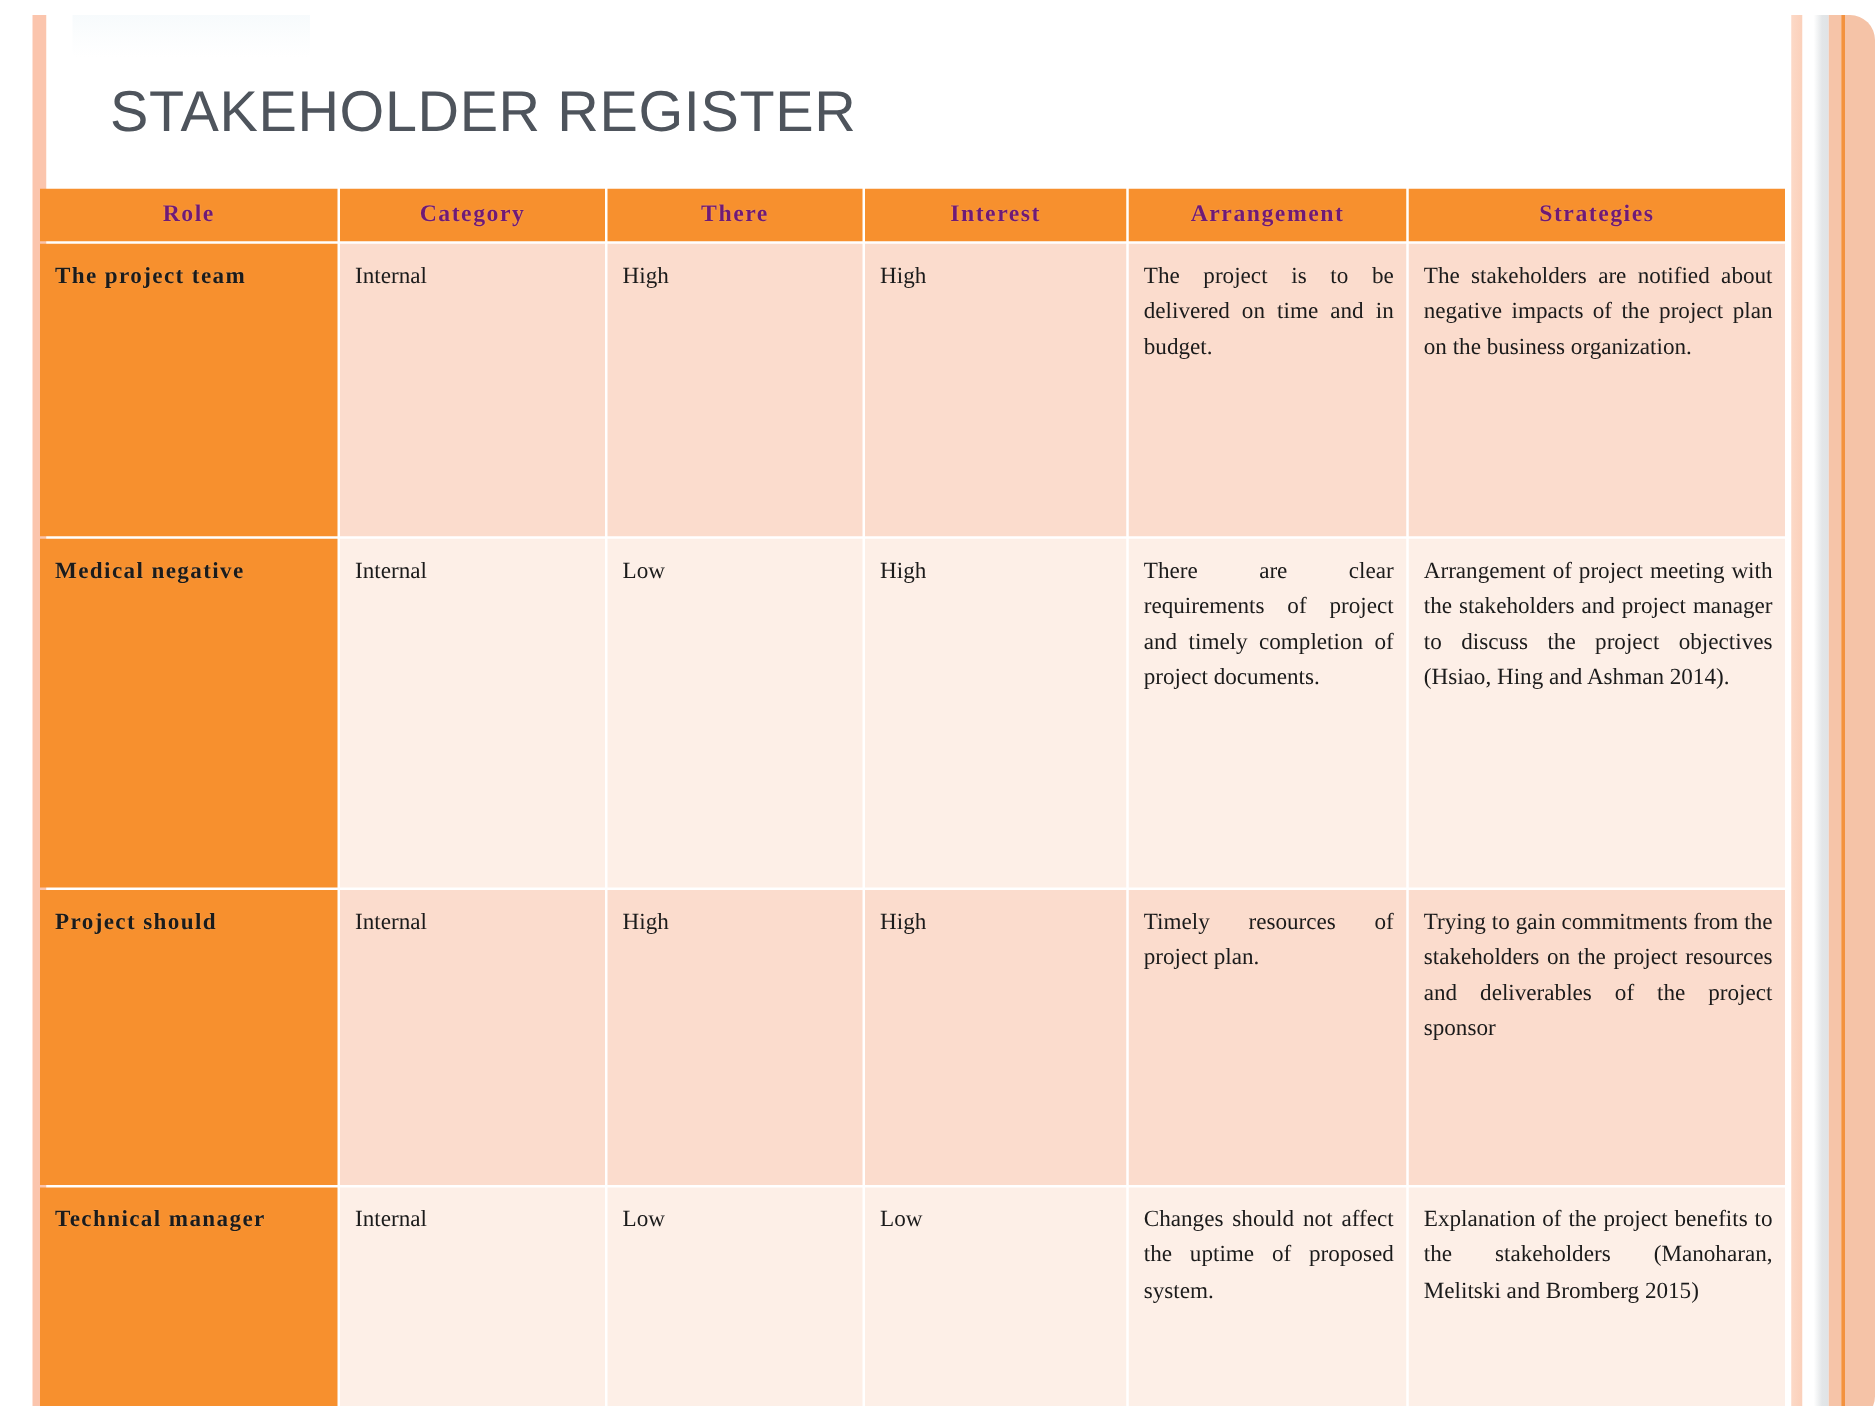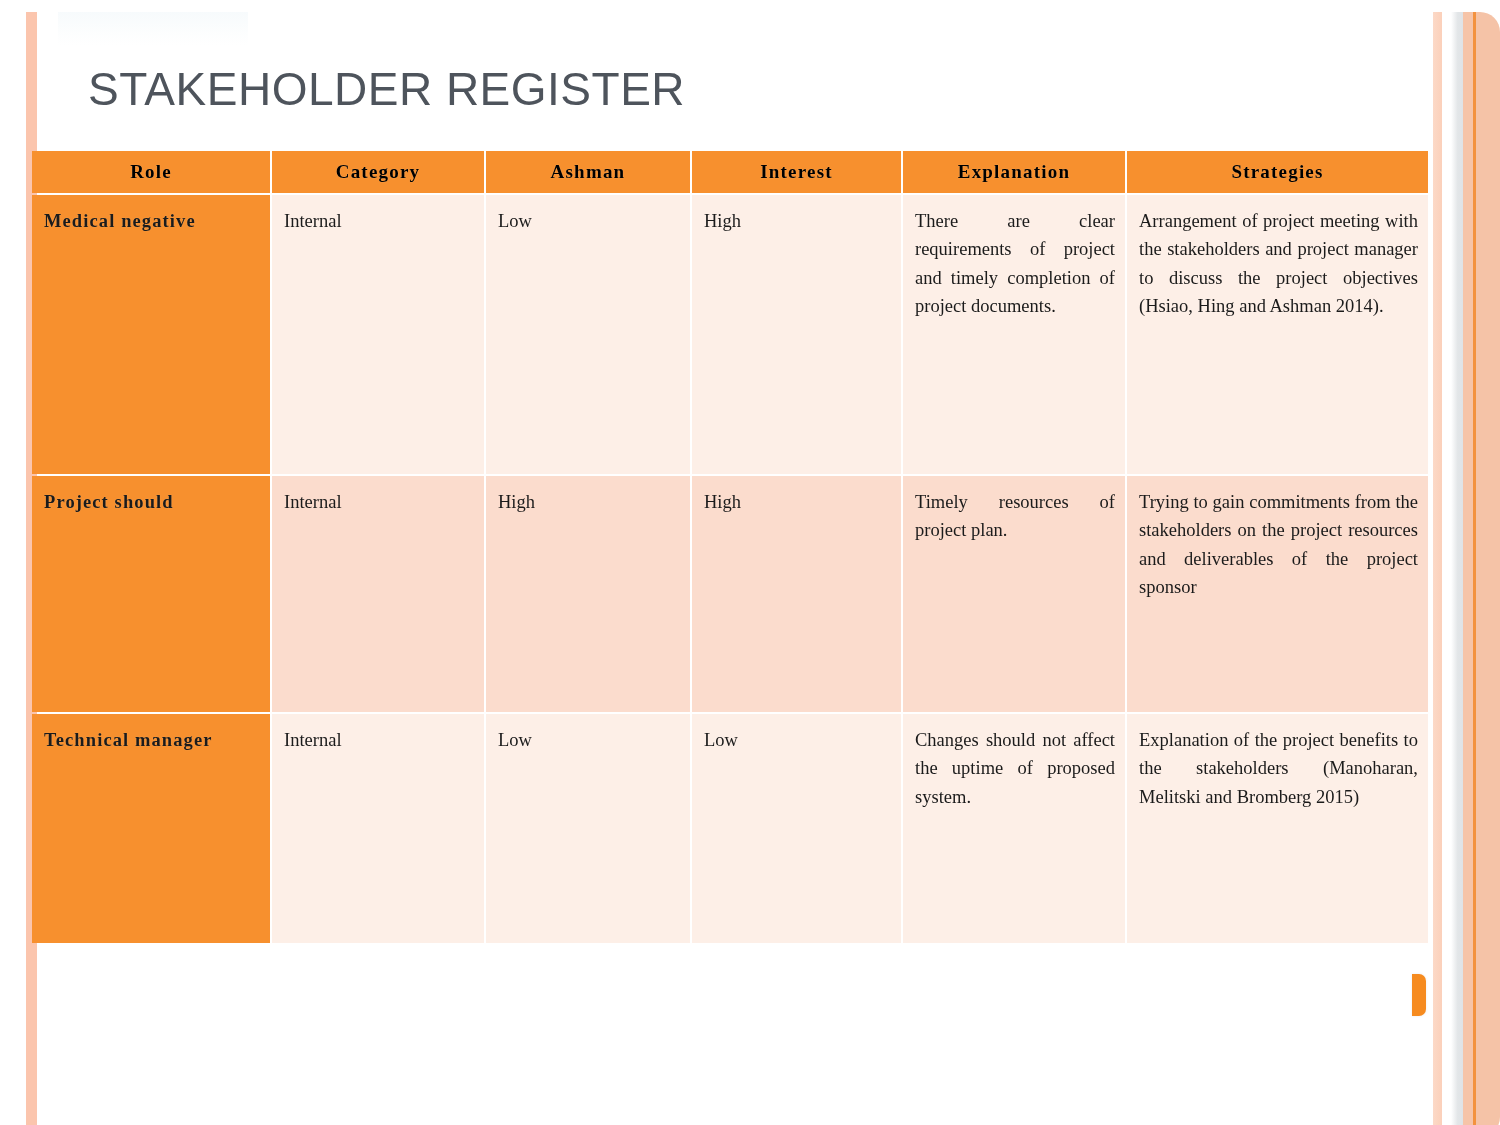--- a/index.html
+++ b/index.html
@@ -96,21 +96,21 @@
     width: 1392px;
   }
   table.reg {
     border-collapse: separate;
     border-spacing: 2px 2px;
     width: 1392px;
     table-layout: fixed;
   }
   table.reg th {
     background: #f7902e;
-    color: #000000;
+    color: #701a75;
     font-family: "Liberation Serif", serif;
     font-size: 19px;
     font-weight: bold;
     letter-spacing: 1.2px;
     text-align: center;
     vertical-align: middle;
     height: 42px;
     padding: 0 4px;
     text-shadow: 0 0 1px rgba(255,255,255,.35);
   }
@@ -179,27 +179,35 @@
           <col class="c-cat">
           <col class="c-pow">
         <col class="c-int">
           <col class="c-exp">
           <col class="c-str">
       </colgroup>
       <thead>
         <tr>
           <th>Role</th>
           <th>Category</th>
-          <th>Ashman</th>
+          <th>There</th>
           <th>Interest</th>
-          <th>Explanation</th>
+          <th>Arrangement</th>
           <th>Strategies</th>
         </tr>
       </thead>
       <tbody>
+        <tr class="shade-a r1">
+          <td class="rolecell">The project team</td>
+          <td>Internal</td>
+          <td>High</td>
+          <td>High</td>
+          <td>The project is to be delivered on time and in budget.</td>
+          <td>The stakeholders are notified about negative impacts of the project plan on the business organization.</td>
+        </tr>
         <tr class="shade-b r2">
           <td class="rolecell">Medical negative</td>
           <td>Internal</td>
           <td>Low</td>
           <td>High</td>
           <td>There are clear requirements of project and timely completion of project documents.</td>
           <td>Arrangement of project meeting with the stakeholders and project manager to discuss the project objectives (Hsiao, Hing and Ashman 2014).</td>
         </tr>
         <tr class="shade-a r3">
           <td class="rolecell">Project should</td>

